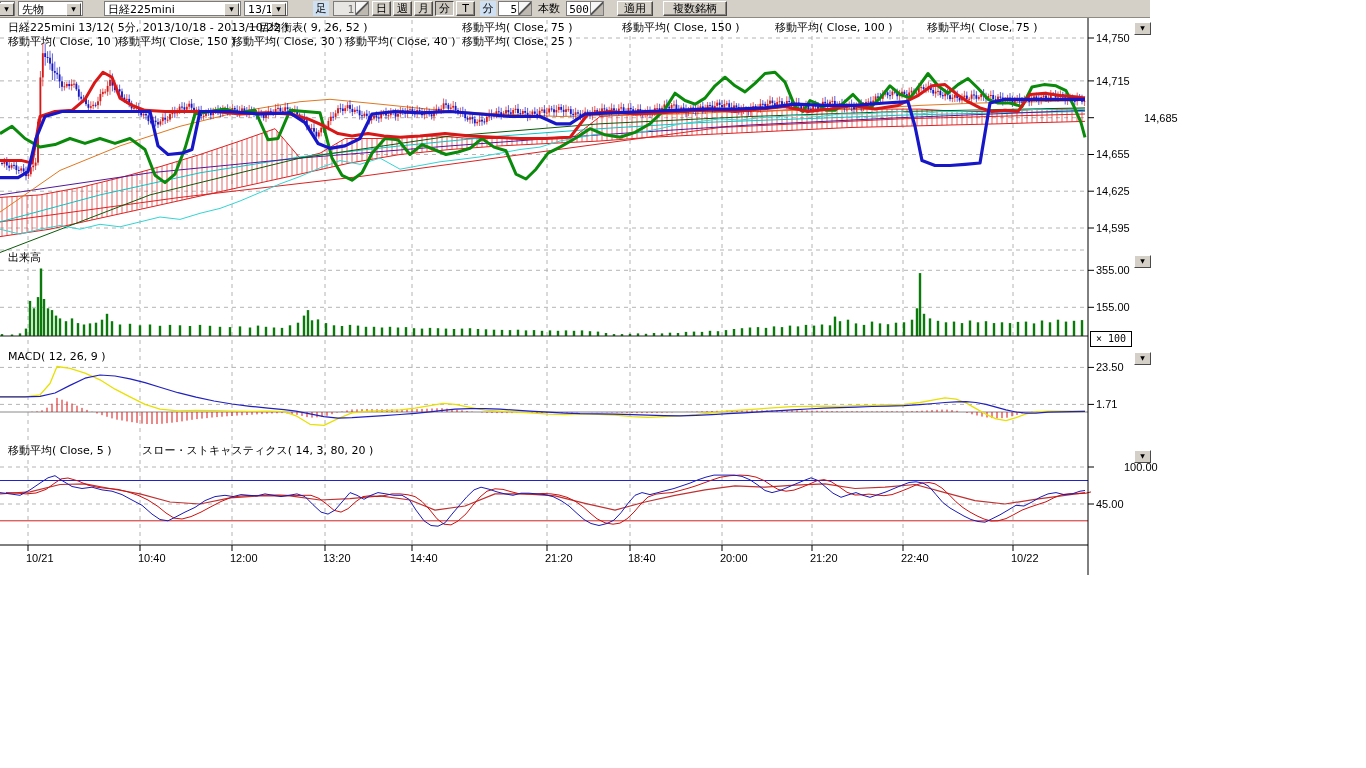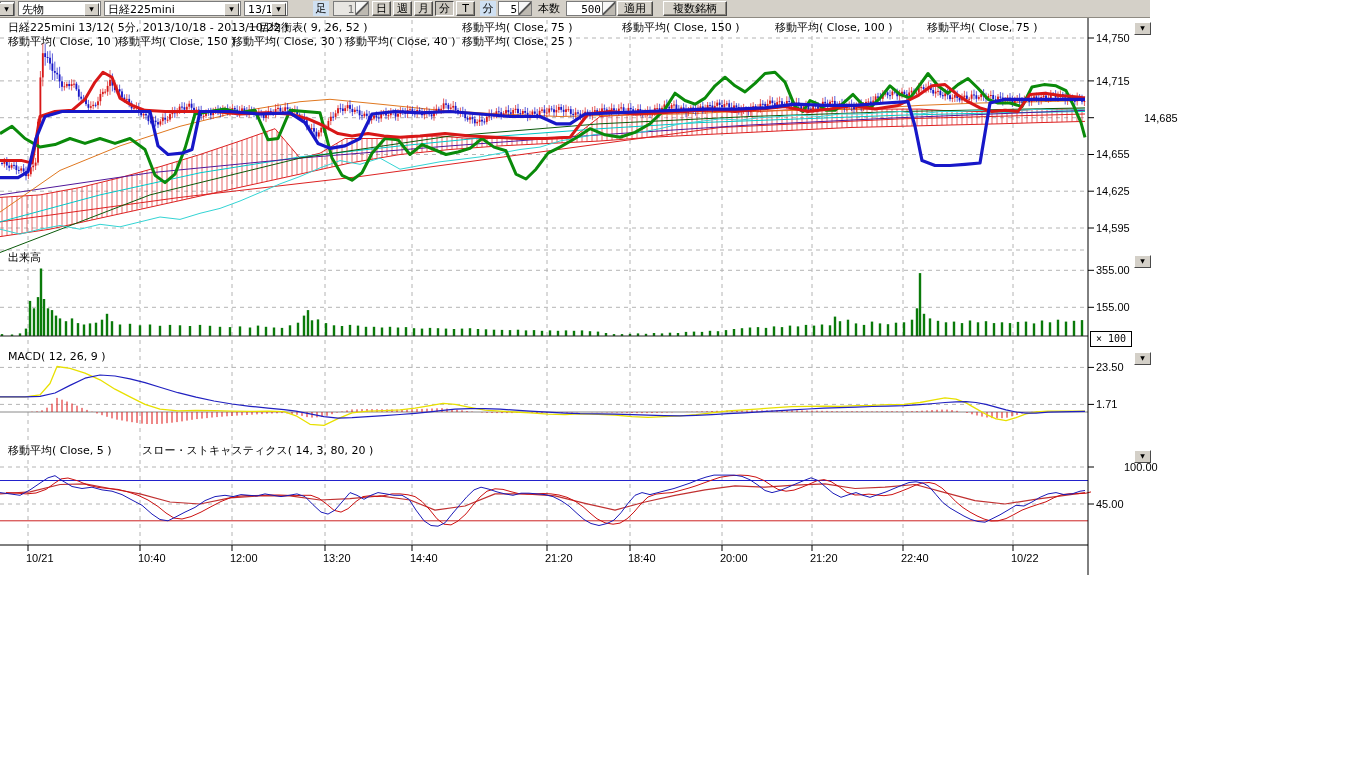--- a/index.html
+++ b/index.html
@@ -1578,21 +1578,21 @@
       <line x1="1088" y1="367.4" x2="1094" y2="367.4" stroke="#000"></line>
       <line x1="1088" y1="404.4" x2="1094" y2="404.4" stroke="#000"></line>
       <line x1="1088" y1="467.0" x2="1094" y2="467.0" stroke="#000"></line>
       <line x1="1088" y1="504.0" x2="1094" y2="504.0" stroke="#000"></line>
     </svg>
 
   <div class="toolbar">
     <div class="tb combo" style="left:0;width:15px">
       <span class="carr" style="right:0">▼</span>
     </div>
-    <div class="tb combo" style="left:18px;width:83px">
+    <div class="tb combo" style="left:18px;width:65px">
       <span class="ctxt">先物</span>
       <span class="carr">▼</span>
     </div>
     <div class="tb combo" style="left:104px;width:137px">
       <span class="ctxt">日経225mini</span>
       <span class="carr">▼</span>
     </div>
     <div class="tb combo" style="left:244px;width:44px">
       <span class="ctxt">13/12</span>
       <span class="carr">▼</span>
@@ -1606,21 +1606,21 @@
     <div class="tb btn" style="left:393px;width:19px">週</div>
     <div class="tb btn" style="left:414px;width:19px">月</div>
     <div class="tb btn active" style="left:435px;width:19px">分</div>
     <div class="tb btn" style="left:456px;width:19px">T</div>
     <div class="tb chip" style="left:480px;width:16px">分</div>
     <div class="tb spin" style="left:498px;width:34px">
       <span class="val">5</span>
       <span class="ud"></span>
     </div>
     <div class="tb" style="left:538px;width:28px;line-height:15px">本数</div>
-    <div class="tb spin" style="left:566px;width:50px">
+    <div class="tb spin" style="left:566px;width:38px">
       <span class="val">500</span>
       <span class="ud"></span>
     </div>
     <div class="tb btn" style="left:617px;width:36px">適用</div>
     <div class="tb btn" style="left:663px;width:64px">複数銘柄</div>
   </div>
 
   <div class="lbl" style="left:8px;top:22px">日経225mini 13/12( 5分, 2013/10/18 - 2013/10/22 )</div>
   <div class="lbl" style="left:248px;top:22px">一目均衡表( 9, 26, 52 )</div>
   <div class="lbl" style="left:462px;top:22px">移動平均( Close, 75 )</div>

